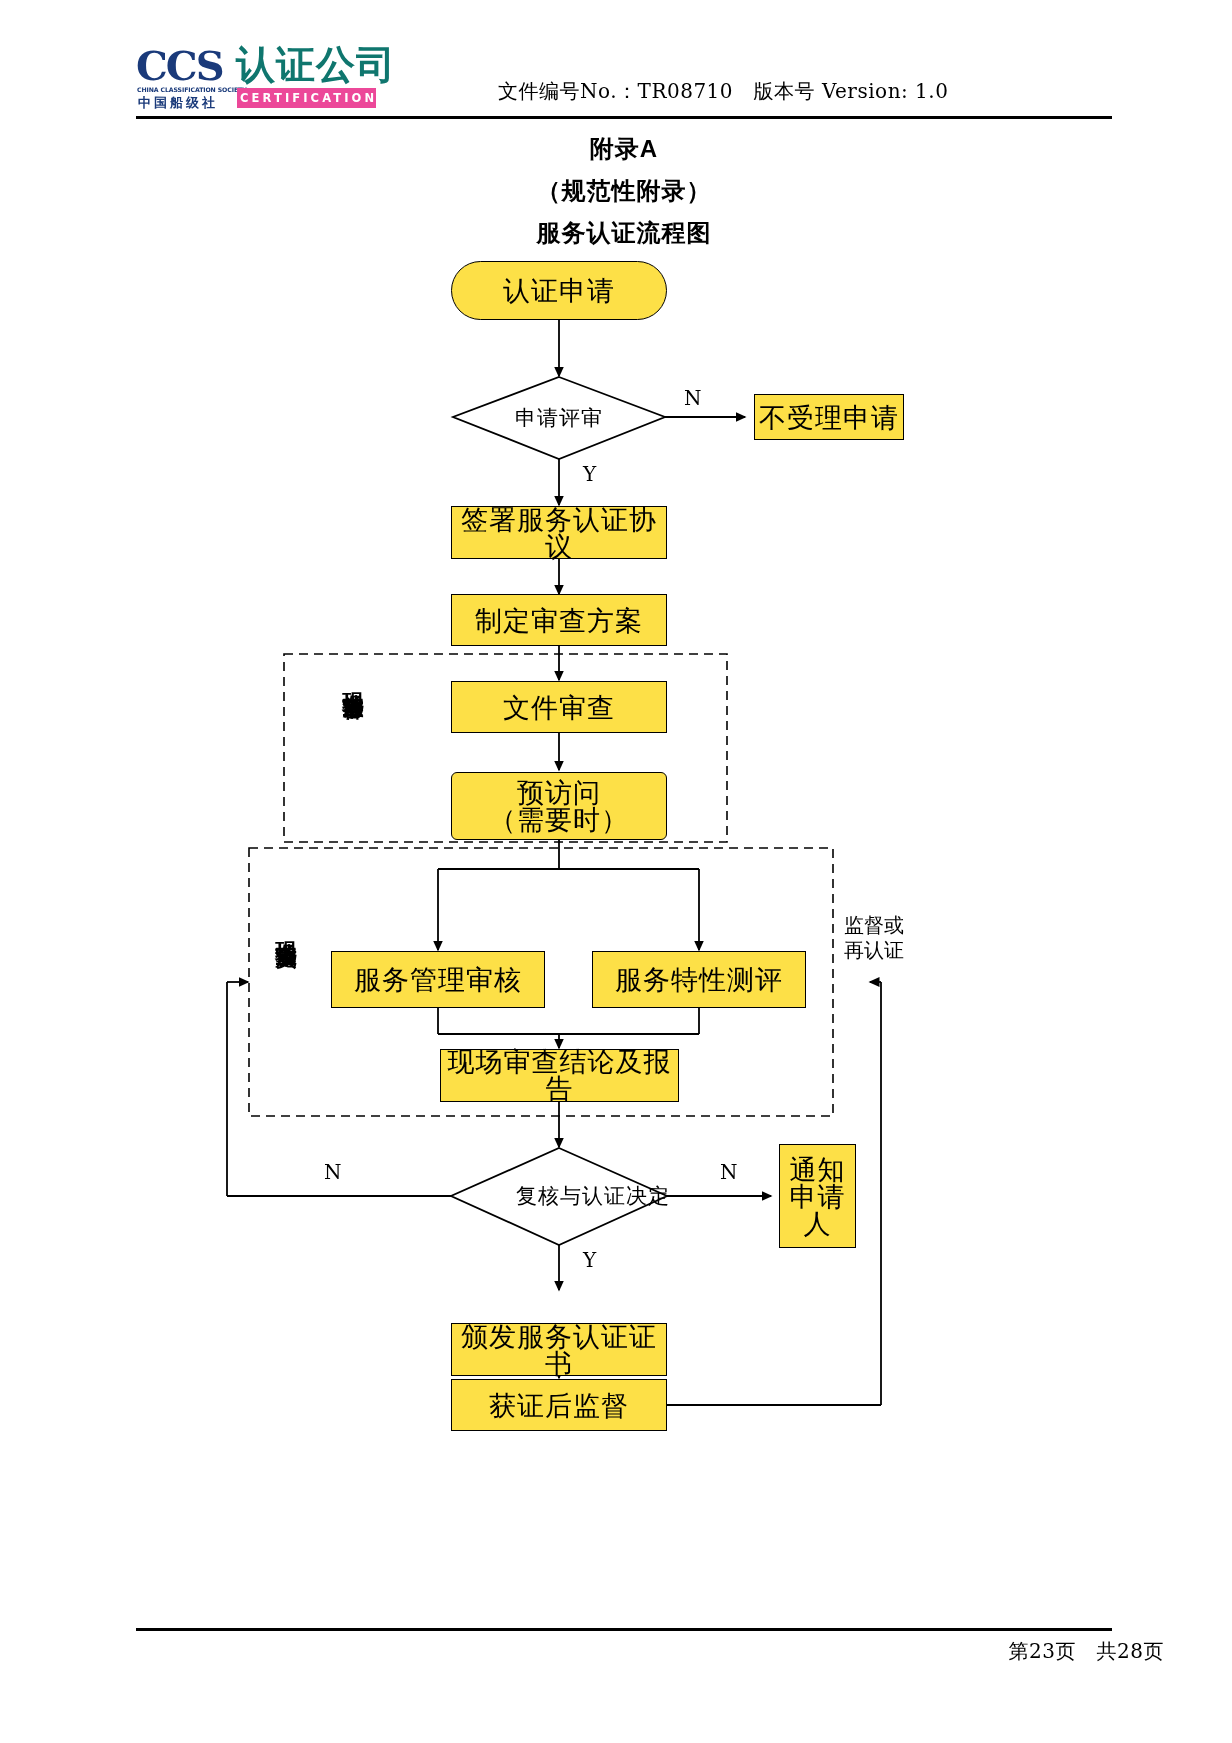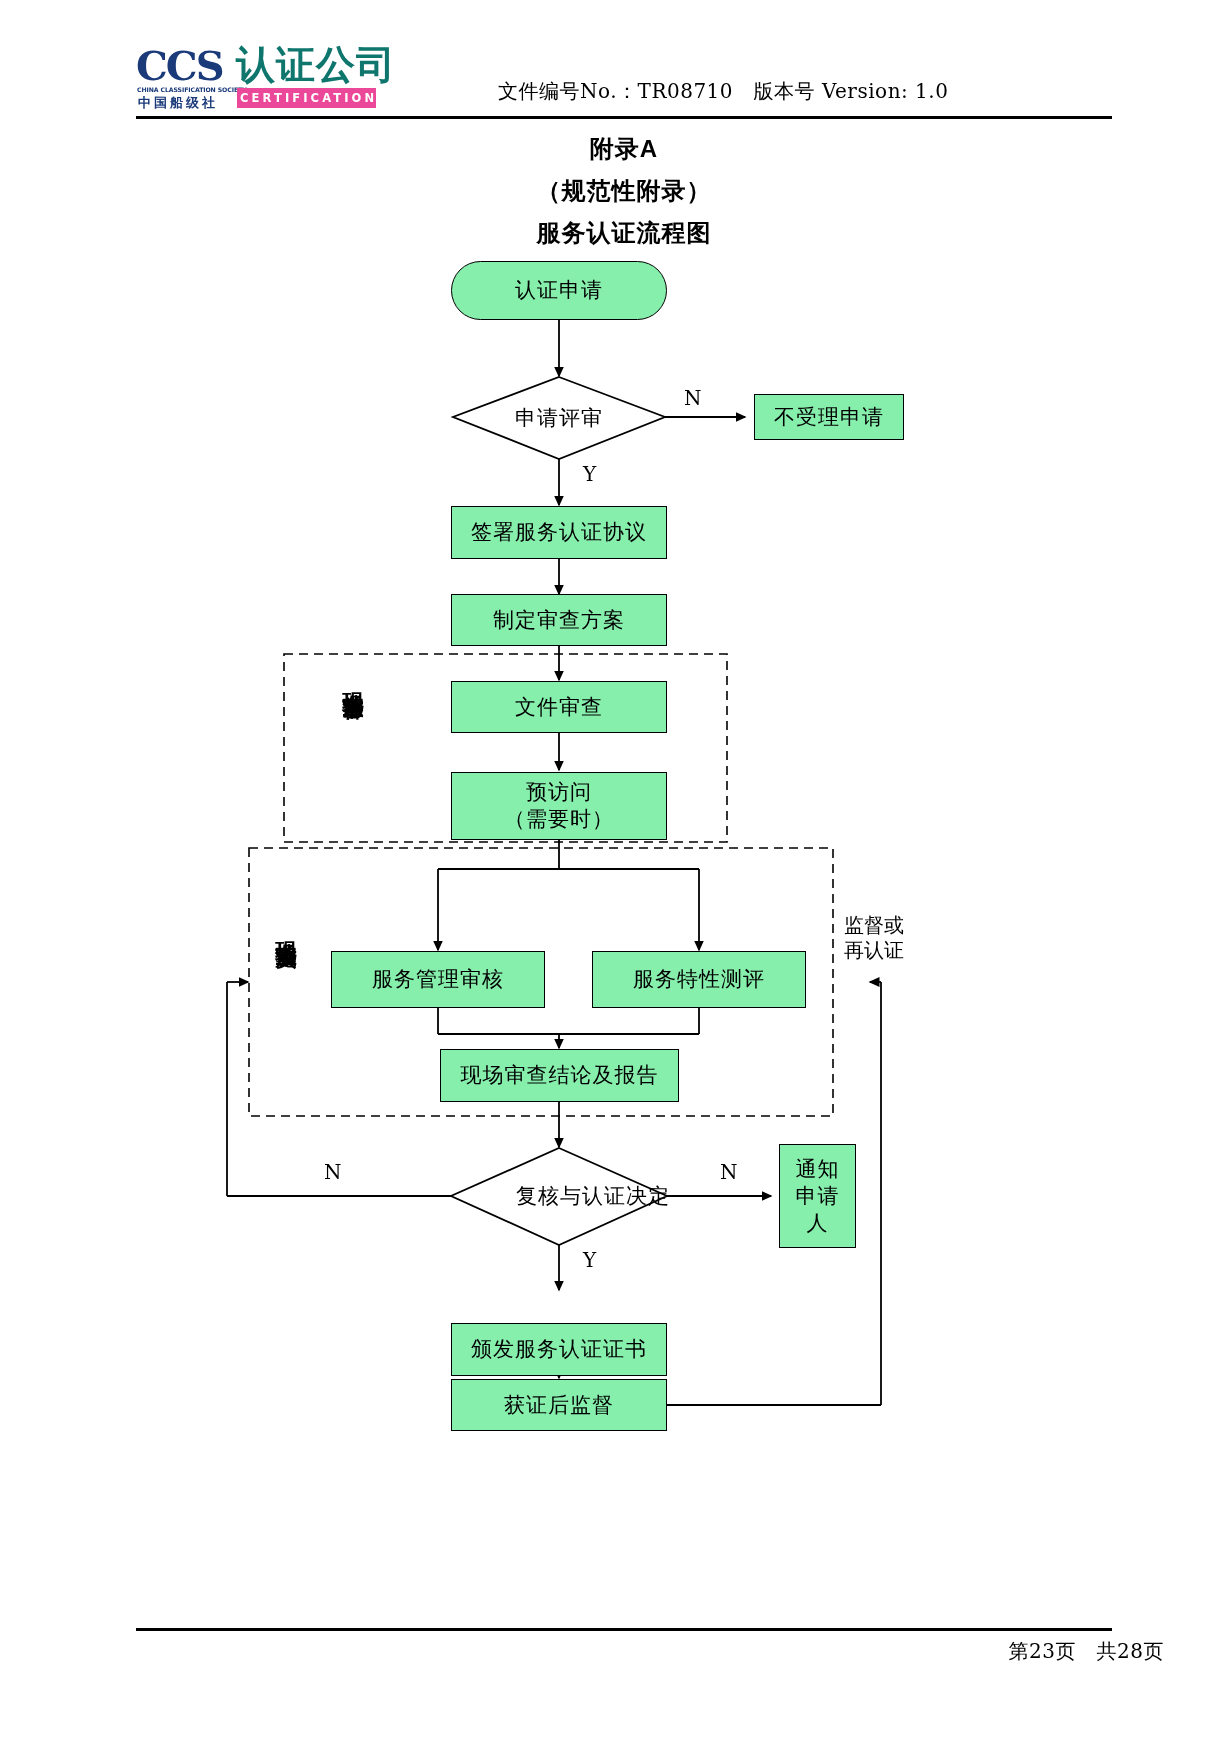--- a/index.html
+++ b/index.html
@@ -62,25 +62,25 @@
   .title-line{
     font-family:Liberation Sans, sans-serif;
     font-weight:bold;font-size:24px;line-height:42px;letter-spacing:1px;
   }
 
   
   .canvas{position:absolute;left:0;top:0;width:1232px;height:1743px;}
   svg.wires{position:absolute;left:0;top:0;width:1232px;height:1743px;pointer-events:none;}
 
   .node{
-    position:absolute;border:1.6px solid #000;background:#86efac;
+    position:absolute;border:1.6px solid #000;background:#fde047;
     display:flex;align-items:center;justify-content:center;
     text-align:center;box-sizing:border-box;
     font-family:"DejaVu Serif","Liberation Serif",serif;
-    font-size:21px;line-height:27px;letter-spacing:1px;
+    font-size:27px;line-height:27px;letter-spacing:1px;
   }
   .node.round{border-radius:40px;}
   .diamond-wrap{position:absolute;}
   .diamond-label{
     position:absolute;left:0;top:0;width:100%;height:100%;
     display:flex;align-items:center;justify-content:center;text-align:center;
     font-family:"DejaVu Serif","Liberation Serif",serif;
     font-size:21px;line-height:27px;letter-spacing:1px;
   }
   .edge-label{
@@ -215,21 +215,21 @@
     </div>
 
     <div class="node" style="left:443px;top:594px;width:216px;height:52px;">
       <span>制定审查方案</span>
     </div>
 
     <div class="node" style="left:443px;top:681px;width:216px;height:52px;">
       <span>文件审查</span>
     </div>
 
-    <div class="node" style="left:443px;top:772px;width:216px;height:68px;flex-direction:column;">
+    <div class="node" style="left:443px;top:772px;width:216px;height:68px;flex-direction:column;border-radius:6px;">
       <span>预访问</span>
       <span>（需要时）</span>
     </div>
 
     <div class="node" style="left:323px;top:951px;width:214px;height:57px;">
       <span>服务管理审核</span>
     </div>
 
     <div class="node" style="left:584px;top:951px;width:214px;height:57px;">
       <span>服务特性测评</span>

